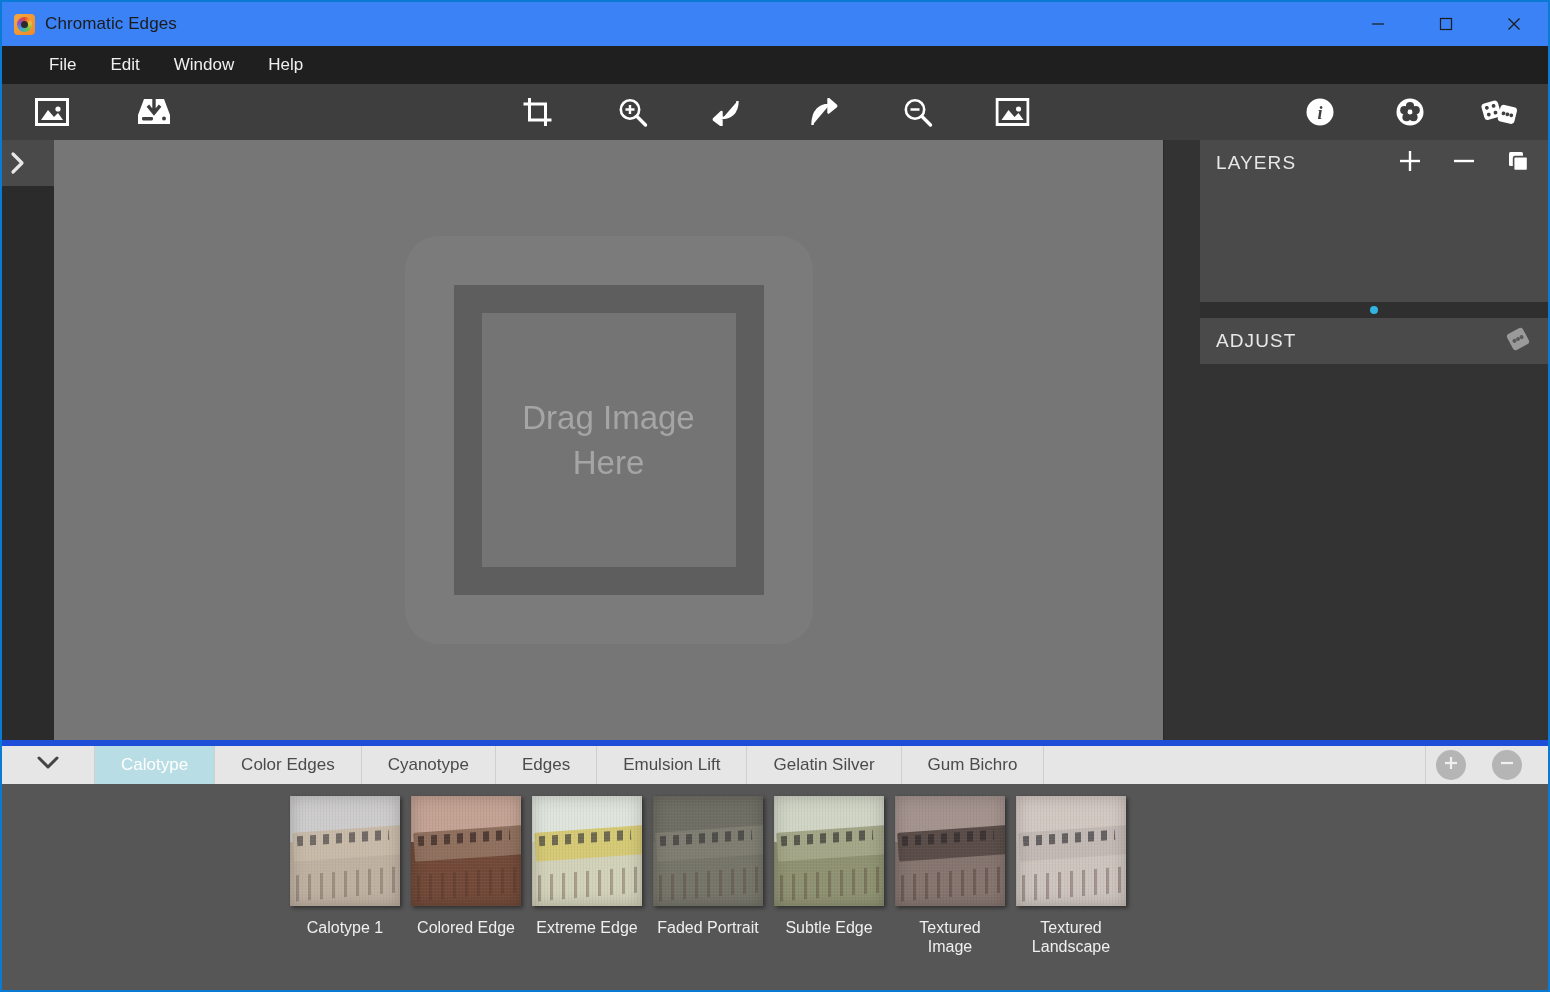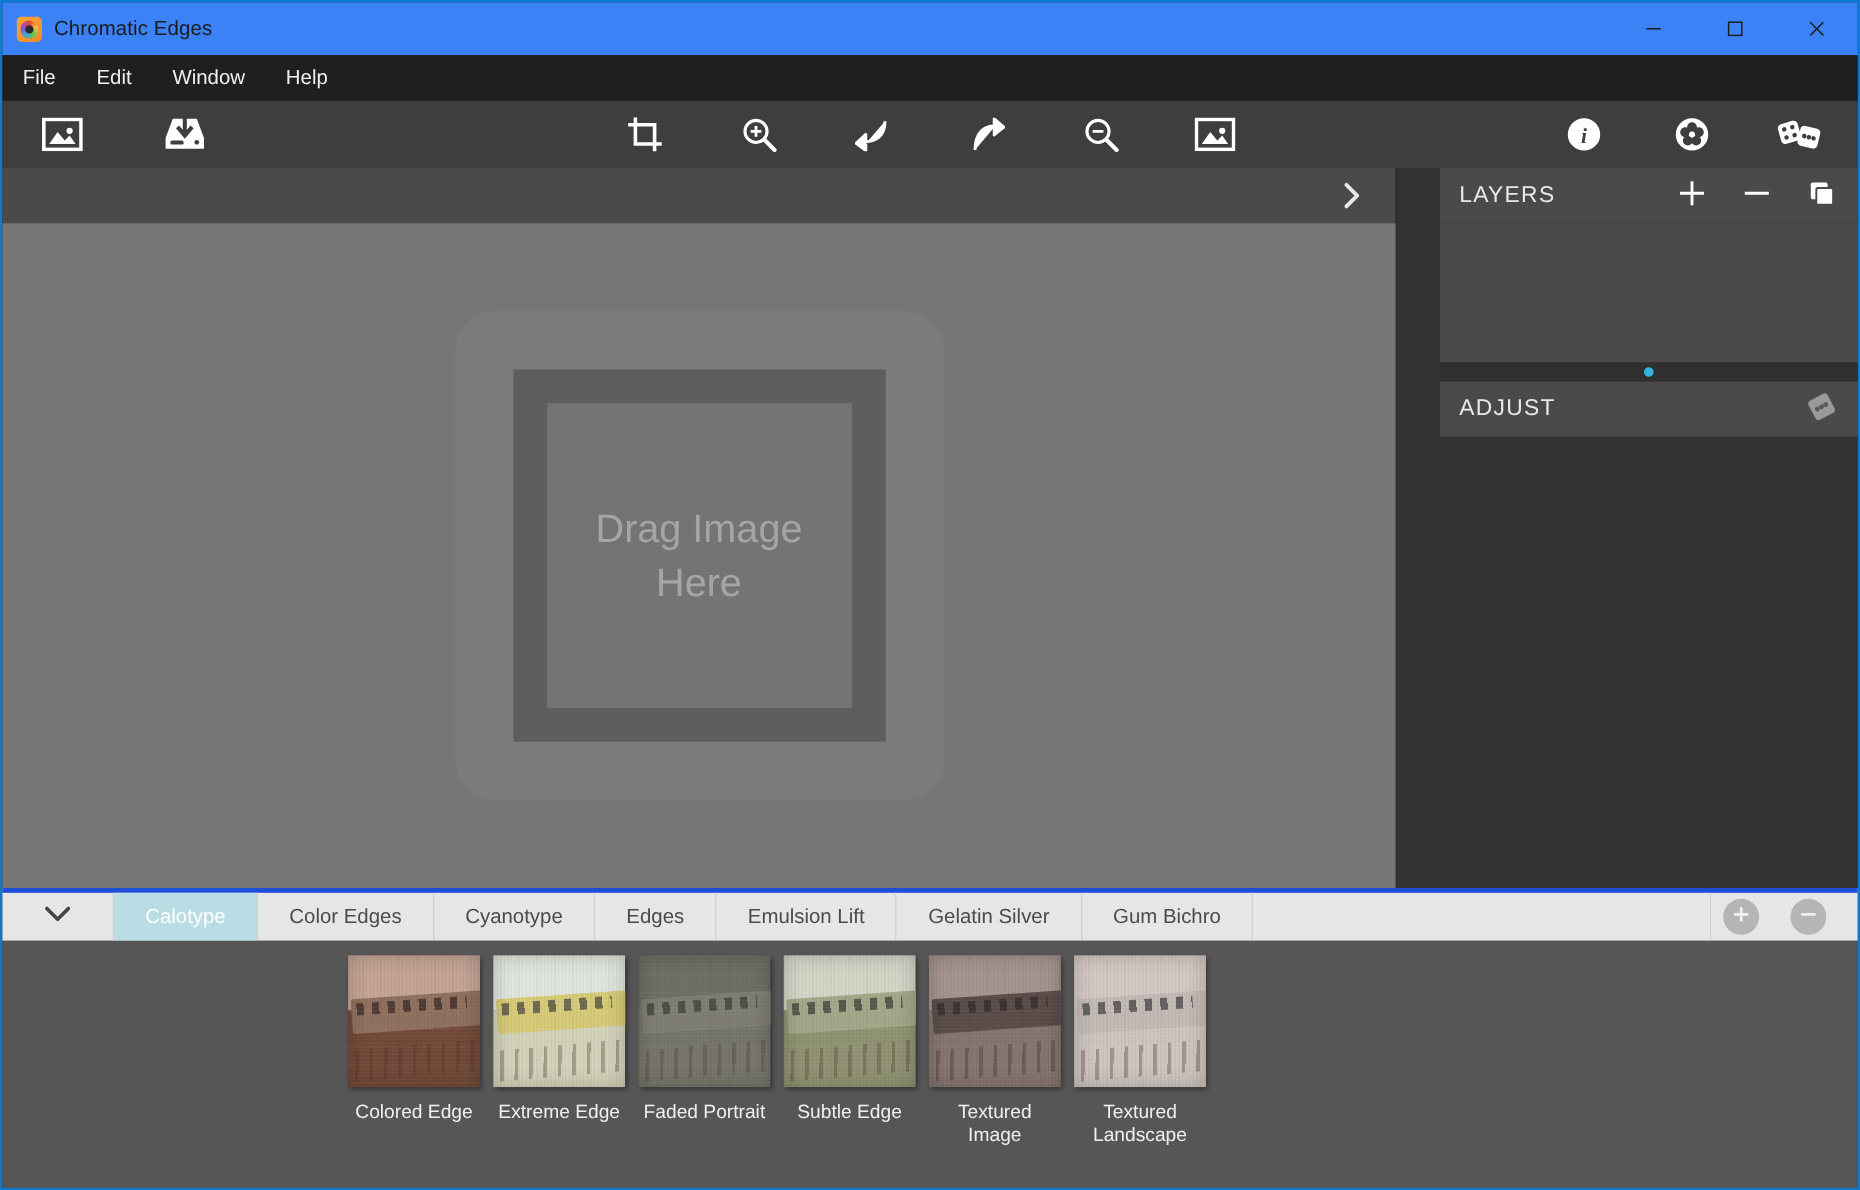--- a/index.html
+++ b/index.html
@@ -45,21 +45,21 @@
   .win-btn {
     width: 68px; height: 44px; display: flex;
     align-items: center; justify-content: center;
     cursor: default;
   }
   .win-btn svg { display: block; }
 
   
   .menubar {
     height: 38px; flex: 0 0 38px; background: #1f1f1f;
-    display: flex; align-items: center; padding-left: 0;
+    display: flex; align-items: center; padding-left: 30px;
   }
   .menu-item {
     color: #f0f0f0; font-size: 17px; padding: 4px 17px;
     cursor: default;
   }
 
   
   .toolbar {
     height: 56px; flex: 0 0 56px; background: #3e3e3e;
     display: flex; align-items: center; position: relative;
@@ -74,21 +74,21 @@
   .tb-btn {
     width: 40px; height: 40px; display: flex;
     align-items: center; justify-content: center; cursor: default;
   }
   .tb-btn svg { display: block; }
 
   
   .middle { flex: 1 1 auto; display: flex; min-height: 0; }
 
   
-  .canvas-col { flex: 1 1 auto; display: flex; flex-direction: column; min-width: 0; }
+  .canvas-col { flex: 1 1 auto; display: flex; min-width: 0; }
   .canvas-bar {
     height: 46px; flex: 0 0 46px; background: #4a4a4a;
     display: flex; align-items: center; justify-content: flex-end;
     padding-right: 20px;
   }
   .chev-btn {
     width: 32px; height: 32px; display: flex;
     align-items: center; justify-content: center; cursor: default;
   }
   .canvas-area {
@@ -137,21 +137,21 @@
   }
   .splitter-dot {
     width: 8px; height: 8px; border-radius: 50%; background: #32b4e0;
   }
   .adjust-body { flex: 1 1 auto; background: #333333; }
 
   
   .tabbar {
     height: 44px; flex: 0 0 44px; background: #e6e6e6;
     display: flex; align-items: stretch;
-    border-top: 4px solid #1d4ed8;
+    border-top: 6px solid #1d4ed8;
   }
   .tab-chevron {
     width: 93px; display: flex; align-items: center; justify-content: center;
     border-right: 1px solid #cfcfcf; cursor: default;
   }
   .tabs { display: flex; align-items: stretch; }
   .tab {
     display: flex; align-items: center; justify-content: center;
     padding: 0 26px; font-size: 17px; color: #4b4b4b;
     border-right: 1px solid #cfcfcf; cursor: default; white-space: nowrap;
@@ -487,20 +487,34 @@
         </span>
       </div>
     </div>
   </div>
 
   <div class="thumbstrip">
     <div class="thumbs-inner" id="thumbs-container">
         <div class="thumb">
           <div class="thumb-img">
             <div class="scene">
+              <div class="sky" style="background:#cdd3d9"></div>
+              <div class="ground" style="background:#b9ad9c"></div>
+              <div class="train" style="background:#c6b9a6"></div>
+              <div class="windows"></div>
+              <div class="rails"></div>
+              <div class="grain"></div>
+              <div class="vign" style="background:rgba(205,190,175,0.30)"></div>
+            </div>
+          </div>
+          <div class="thumb-label">Calotype 1</div>
+        </div>
+        <div class="thumb">
+          <div class="thumb-img">
+            <div class="scene">
               <div class="sky" style="background:#e8cfc4"></div>
               <div class="ground" style="background:#6f4b3c"></div>
               <div class="train" style="background:#9b8374"></div>
               <div class="windows"></div>
               <div class="rails"></div>
               <div class="grain"></div>
               <div class="vign" style="background:rgba(120,70,50,0.32)"></div>
             </div>
           </div>
           <div class="thumb-label">Colored Edge</div>

